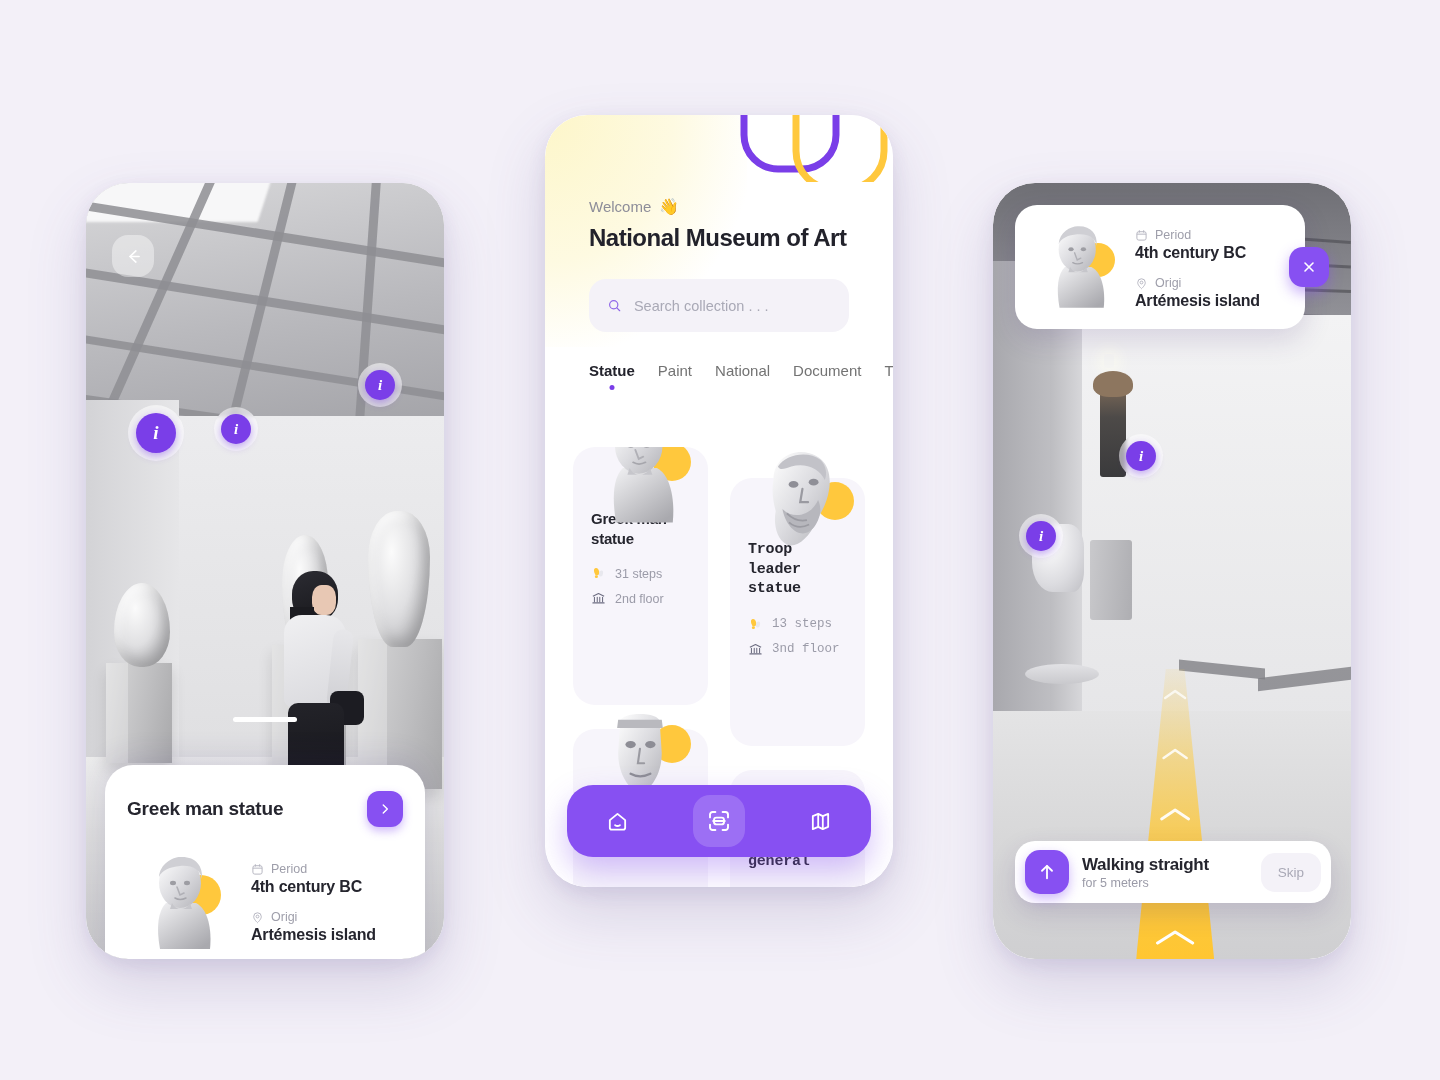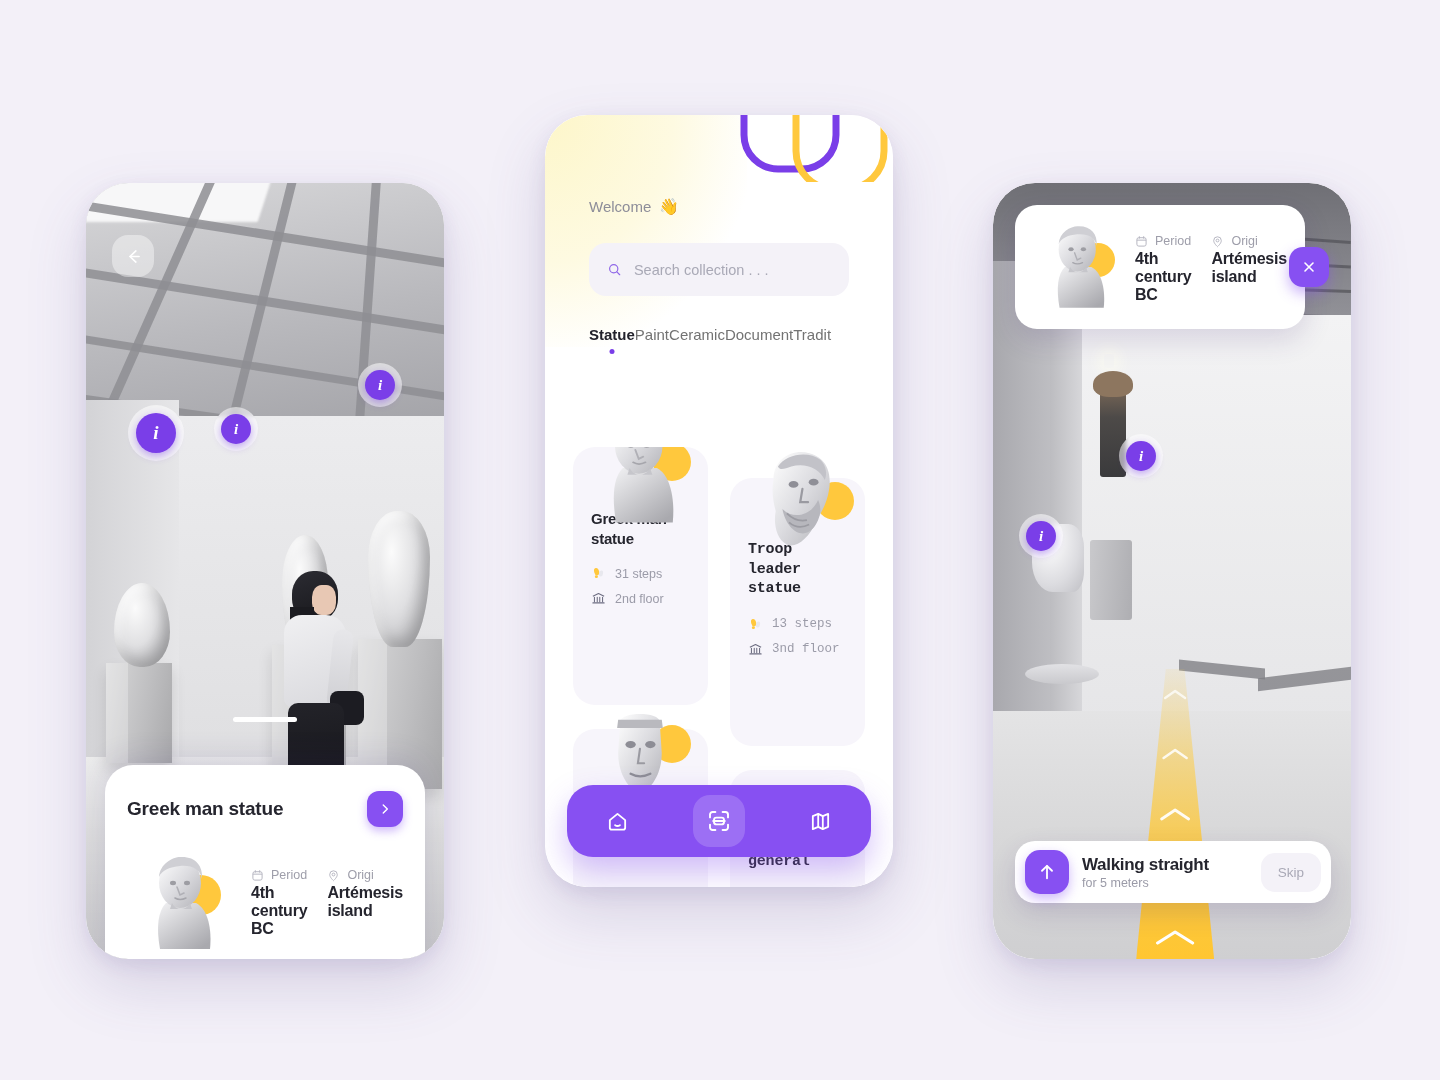--- a/index.html
+++ b/index.html
@@ -131,21 +131,21 @@
   .sheet-body{ display:flex; gap:14px; margin-top:22px; align-items:center; }
   .thumb{
     position:relative; width:110px; height:104px; flex:none;
     display:flex; align-items:flex-end; justify-content:center;
   }
   .thumb .yellow-blob{
     position:absolute; right:16px; top:26px; width:40px; height:40px;
     border-radius:50%; background:#ffc83d; z-index:0;
   }
   .stat-fig{ position:relative; z-index:1; }
-  .meta-col{ display:flex; flex-direction:row; gap:14px; padding-top:4px; }
+  .meta-col{ display:flex; flex-direction:column; gap:14px; padding-top:4px; }
   .meta-label{ display:flex; align-items:center; gap:7px; color:#9e9eaa; font-size:12.5px; }
   .meta-value{ font-size:16px; font-weight:700; color:#25252e; margin-top:2px; letter-spacing:-.2px; }
 
   
   #phone-mid { left:545px; top:115px; width:348px; height:772px; }
   .mid-bg{
     position:absolute; inset:0; background:#ffffff;
   }
   .mid-bg::before{
     content:""; position:absolute; left:0; top:0; width:58%; height:30%;
@@ -161,21 +161,21 @@
   .search-box{
     margin-top:27px; height:53px; border-radius:17px;
     background:#f4f2f8; display:flex; align-items:center; gap:12px; padding:0 18px;
     cursor:text;
   }
   .search-input{
     border:none; outline:none; background:transparent; font-size:14.5px; color:#9b9ba8;
     font-family:"Liberation Sans", sans-serif; width:100%;
   }
   .search-input::placeholder{ color:#a9a9b6; }
-  .tabs{ display:flex; margin-top:30px; align-items:flex-start; }
+  .tabs{ display:flex; gap:23px; margin-top:30px; align-items:flex-start; }
   .tab{ font-size:15px; color:#737373; cursor:pointer; position:relative; white-space:nowrap; }
   .tab.active{ color:#22222b; font-weight:700; }
   .tab.active::after{
     content:""; position:absolute; left:50%; transform:translateX(-50%);
     bottom:-11px; width:5px; height:5px; border-radius:50%; background:#7a3ee8;
   }
   .grid{
     position:absolute; left:28px; right:28px; top:332px; bottom:0;
     display:flex; gap:22px; overflow:hidden;
   }
@@ -442,33 +442,34 @@
           <path d="M14 -25 V58 a34 34 0 0 0 34 34 h24 a34 34 0 0 0 34 -34 V-25" stroke="#7a3ee8" stroke-width="7" stroke-linecap="round"></path>
           <path d="M66 -25 V74 a38 38 0 0 0 38 38 h12 a38 38 0 0 0 38 -38 V-25" stroke="#ffc83d" stroke-width="7" stroke-linecap="round"></path>
         </svg>
       </div>
 
       <div class="mid-content">
         <div class="welcome-row">
           <span class="welcome-text">Welcome</span>
           <span class="wave">👋</span>
         </div>
+        <div class="museum-title">National Museum of Art</div>
 
         <div class="search-box">
           <svg width="17" height="17" viewBox="0 0 24 24" fill="none">
             <circle cx="10.8" cy="10.8" r="6.6" stroke="#8f66e8" stroke-width="1.9"></circle>
             <path d="M15.8 15.8 L20.4 20.4" stroke="#8f66e8" stroke-width="1.9" stroke-linecap="round"></path>
           </svg>
           <input class="search-input" type="text" placeholder="Search collection . . ." style="">
         </div>
 
         <div class="tabs">
           <div class="tab active">Statue</div>
           <div class="tab">Paint</div>
-          <div class="tab">Ceramic</div>
+          <div class="tab">National</div>
           <div class="tab">Document</div>
           <div class="tab">Tradit</div>
         </div>
       </div>
 
       <div class="grid">
 
         <div class="col left">
           <div class="item-card" style="min-height:258px;">
             <div class="art">

